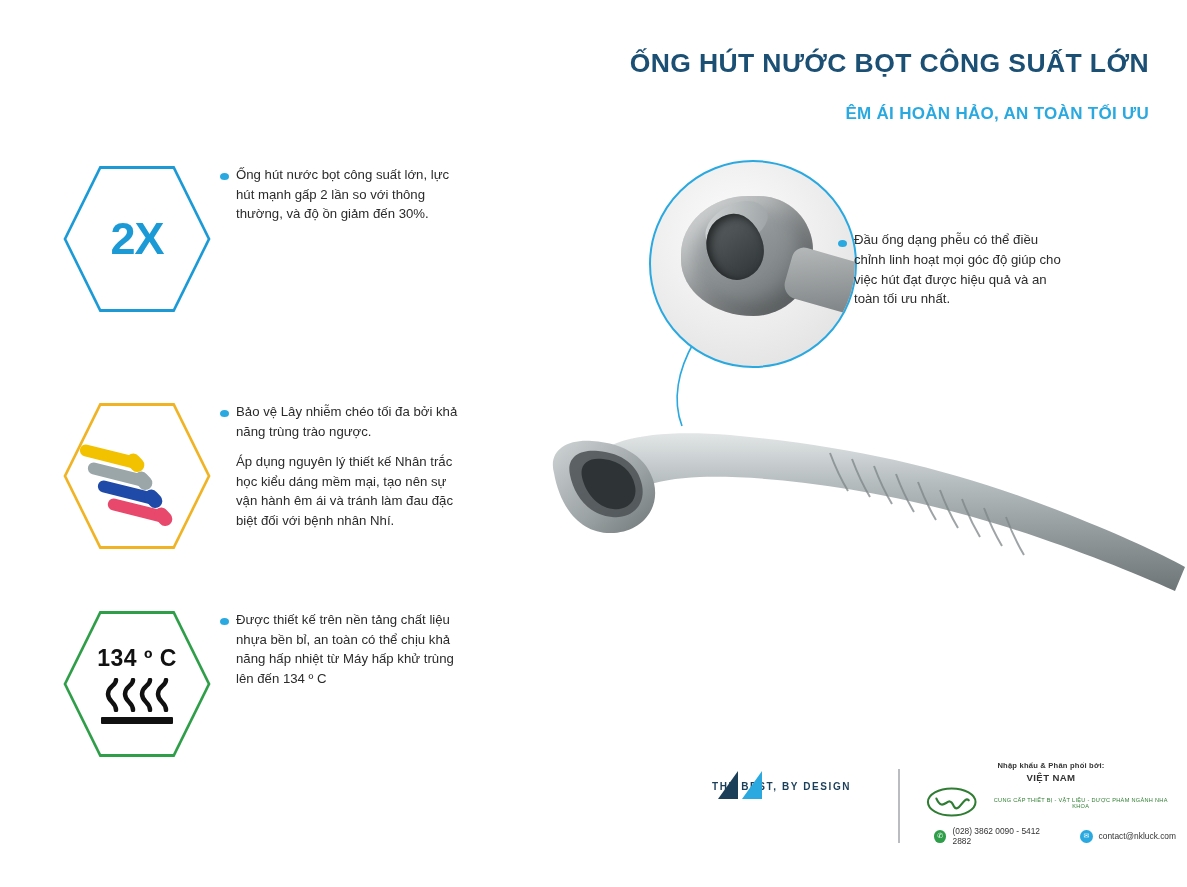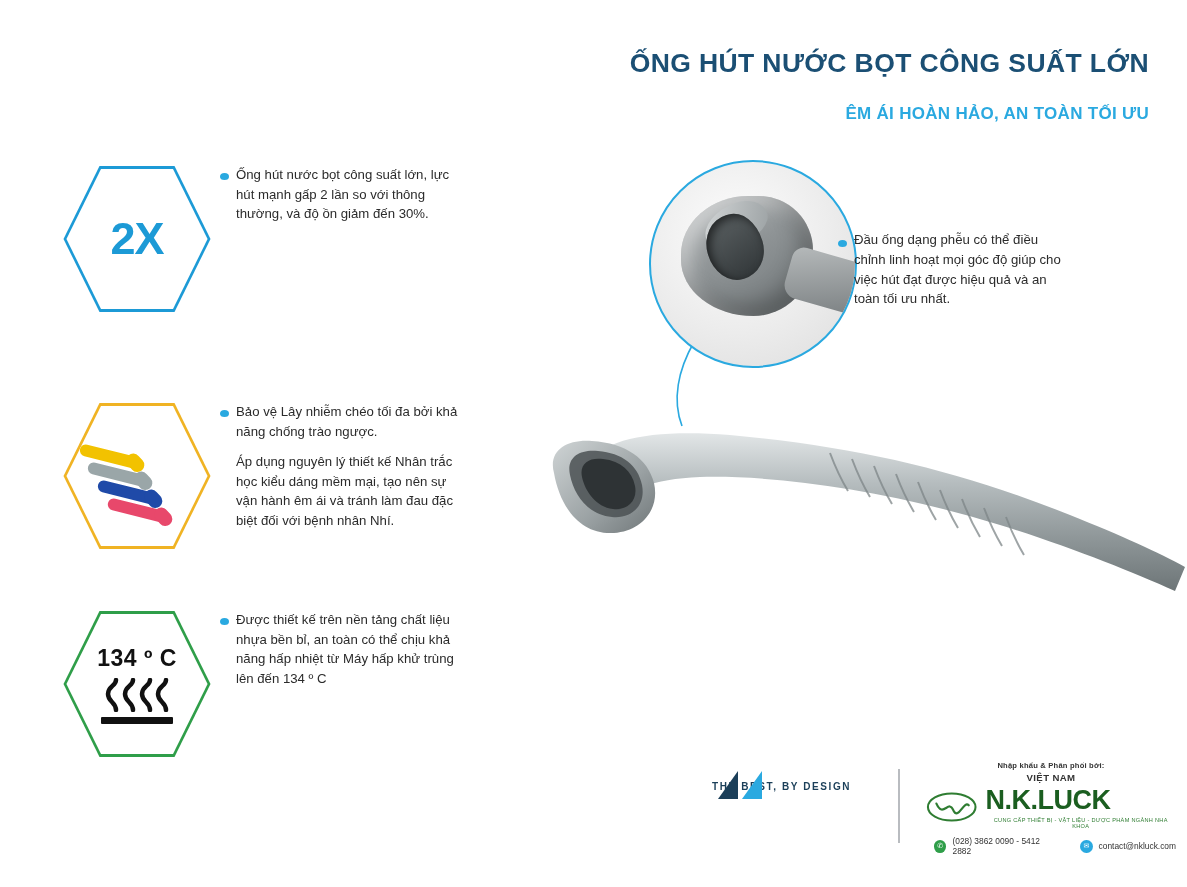--- a/index.html
+++ b/index.html
@@ -191,21 +191,21 @@
           <div class="tubes">
             <div class="tube" style="background:#f2c200; left:2px;  top:6px;  transform:rotate(14deg);"></div>
             <div class="tube" style="background:#9aa6a8; left:10px; top:24px; transform:rotate(14deg);"></div>
             <div class="tube" style="background:#1f4aa8; left:20px; top:42px; transform:rotate(14deg);"></div>
             <div class="tube" style="background:#e8486b; left:30px; top:60px; transform:rotate(14deg);"></div>
           </div>
         </div>
       </div>
       <span class="bullet"></span>
       <div class="ftext">
-        <p>Bảo vệ Lây nhiễm chéo tối đa bởi khả năng chống trào ngược.</p>
+        <p>Bảo vệ Lây nhiễm chéo tối đa bởi khả năng trùng trào ngược.</p>
         <p>Áp dụng nguyên lý thiết kế Nhân trắc học kiểu dáng mềm mại, tạo nên sự vận hành êm ái và tránh làm đau đặc biệt đối với bệnh nhân Nhí.</p>
       </div>
     </div>
 
     <div class="feature" style="left:62px; top:608px;">
       <div class="hexwrap">
         <div class="hex hex-green"></div>
         <div class="hex-inner">
           <div class="temp-box">
             <div class="temp-label">134 º C</div>
@@ -293,21 +293,20 @@
 
     <div class="nkluck">
       <div class="nk-import">Nhập khẩu &amp; Phân phối bởi:</div>
       <div class="nk-country">VIỆT NAM</div>
       <div class="nk-row">
         <svg width="52" height="34" viewBox="0 0 60 40">
           <ellipse cx="30" cy="20" rx="28" ry="16" fill="none" stroke="#2f7d32" stroke-width="2.4"></ellipse>
           <path d="M12 16 C 20 34, 26 10, 32 24 C 38 36, 44 12, 50 18" fill="none" stroke="#2f7d32" stroke-width="2.6" stroke-linecap="round"></path>
         </svg>
         <div>
-          <div class="nk-word">N.K.LUCK</div>
           <div class="nk-sub">CUNG CẤP THIẾT BỊ - VẬT LIỆU - DƯỢC PHẨM NGÀNH NHA KHOA</div>
         </div>
       </div>
       <div class="contact-row">
         <span class="cdot phone">✆</span>
         <span>(028) 3862 0090 - 5412 2882</span>
         <span class="contact-sep"></span>
         <span class="cdot mail">✉</span>
         <span>contact@nkluck.com</span>
       </div>

